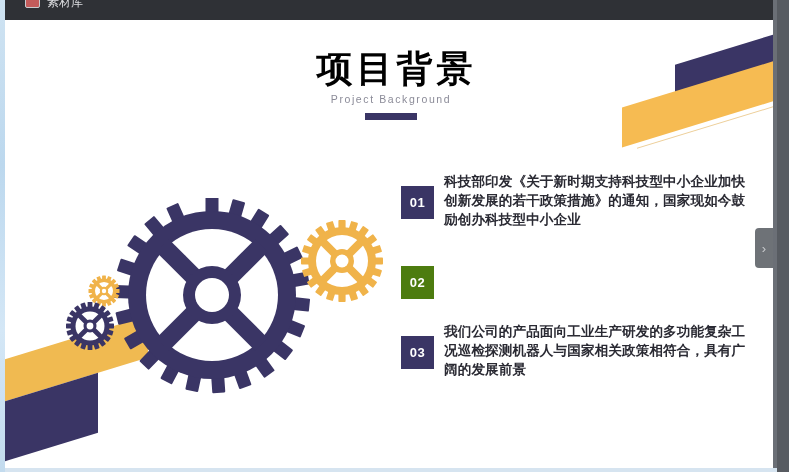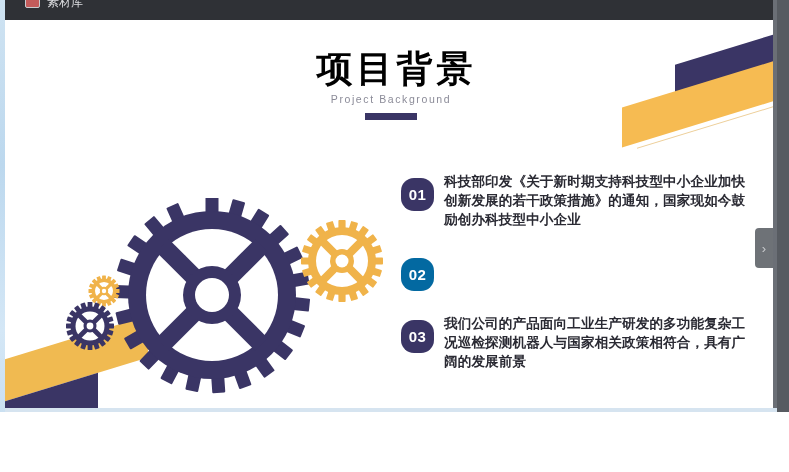--- a/index.html
+++ b/index.html
@@ -1,21 +1,21 @@
 <!DOCTYPE html>
 <html><head>
 <meta charset="utf-8">
 <style>
   html,body{margin:0;padding:0;}
   body{
     width:789px;height:472px;overflow:hidden;
     font-family:"Liberation Sans","DejaVu Sans",sans-serif;
     background:#ffffff;position:relative;
   }
-  #app{position:absolute;inset:0;width:789px;height:412px;overflow:hidden;background:#ffffff;}
+  #app{position:absolute;inset:0;width:789px;height:472px;overflow:hidden;background:#ffffff;}
 
   
   .edge-left-strip{position:absolute;left:0;top:0;width:5px;height:472px;
     background:linear-gradient(180deg,#cfe3f2 0%,#bcd8ee 35%,#d4e7f6 70%,#c3dbee 100%);}
   .edge-right-strip{position:absolute;right:0;top:0;width:12px;height:472px;background:#575b61;}
   .edge-right-inner{position:absolute;right:12px;top:0;width:4px;height:472px;background:#6b6f76;}
   .bottom-strip{position:absolute;left:5px;bottom:0;width:772px;height:4px;background:#d6e4f0;}
 
   
   .topbar{position:absolute;left:5px;top:0;width:772px;height:20px;background:#2f3136;}
@@ -62,23 +62,23 @@
   .title-rule{margin:8px auto 0;width:52px;height:7px;background:#3a3565;}
 
   
   .gears{position:absolute;left:52px;top:178px;width:345px;height:210px;}
   .gears svg{display:block;width:345px;height:210px;}
 
   
   .bullets{position:absolute;left:396px;top:152px;width:350px;}
   .bullet{display:flex;align-items:flex-start;margin-bottom:23px;}
   .badge{flex:none;width:33px;height:33px;display:flex;align-items:center;justify-content:center;
-    color:#ffffff;font-size:15px;font-weight:bold;letter-spacing:.5px;margin-top:6px;border-radius:13px;}
+    color:#ffffff;font-size:13px;font-weight:bold;letter-spacing:.5px;margin-top:14px;}
   .badge.p{background:#3a3565;}
-  .badge.a{background:#0369a1;}
+  .badge.a{background:#4d7c0f;}
   .btext{margin-left:10px;font-size:13.6px;line-height:19px;color:#2a2a33;font-weight:bold;
     font-family:Liberation Sans, sans-serif;letter-spacing:.1px;}
 
   
   .side-tab{position:absolute;right:16px;top:228px;width:18px;height:40px;background:#6e7277;
     border-radius:4px 0 0 4px;display:flex;align-items:center;justify-content:center;
     color:#c8cacd;font-size:13px;cursor:pointer;}
 
   
   .chatbar{position:absolute;left:18px;top:398px;width:135px;height:31px;background:#7b7d80;

